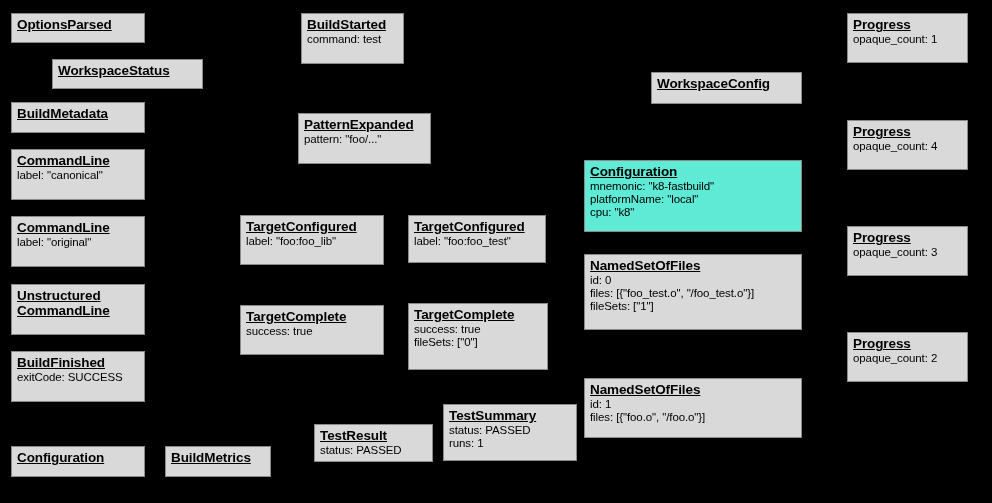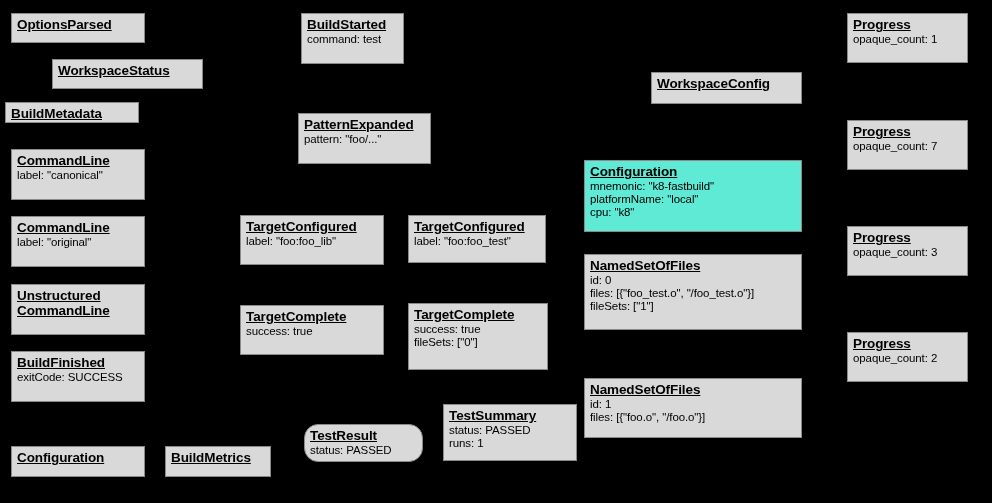--- a/index.html
+++ b/index.html
@@ -52,21 +52,21 @@
 
 <div id="canvas" style="background: rgb(0, 0, 0);">
     <div class="node" style="left: 11px; top: 13px; width: 134px; height: 30px; background: rgb(217, 217, 217); border-color: rgb(138, 138, 138); color: rgb(0, 0, 0);">
       <span class="node-title">OptionsParsed</span>
       <span class="node-fields"></span>
     </div>
     <div class="node" style="left: 11px; top: 59px; width: 151px; height: 30px; background: rgb(217, 217, 217); border-color: rgb(138, 138, 138); color: rgb(0, 0, 0); margin-left: 41px;">
       <span class="node-title">WorkspaceStatus</span>
       <span class="node-fields"></span>
     </div>
-    <div class="node" style="left: 5px; top: 102px; width: 134px; height: 21px; background: rgb(217, 217, 217); border-color: rgb(138, 138, 138); color: rgb(0, 0, 0);">
+    <div class="node" style="left: 11px; top: 102px; width: 134px; height: 31px; background: rgb(217, 217, 217); border-color: rgb(138, 138, 138); color: rgb(0, 0, 0);">
       <span class="node-title">BuildMetadata</span>
       <span class="node-fields"></span>
     </div>
     <div class="node" style="left: 11px; top: 149px; width: 134px; height: 51px; background: rgb(217, 217, 217); border-color: rgb(138, 138, 138); color: rgb(0, 0, 0);">
       <span class="node-title">CommandLine</span>
       <span class="node-fields">
         <span class="node-field">label: "canonical"</span>
       </span>
     </div>
     <div class="node" style="left: 11px; top: 216px; width: 134px; height: 51px; background: rgb(217, 217, 217); border-color: rgb(138, 138, 138); color: rgb(0, 0, 0);">
@@ -124,21 +124,21 @@
         <span class="node-field">success: true</span>
       </span>
     </div>
     <div class="node" style="left: 408px; top: 303px; width: 140px; height: 67px; background: rgb(217, 217, 217); border-color: rgb(138, 138, 138); color: rgb(0, 0, 0);">
       <span class="node-title">TargetComplete</span>
       <span class="node-fields">
         <span class="node-field">success: true</span>
         <span class="node-field">fileSets: ["0"]</span>
       </span>
     </div>
-    <div class="node" style="left: 304px; top: 424px; width: 119px; height: 38px; background: rgb(217, 217, 217); border-color: rgb(138, 138, 138); color: rgb(0, 0, 0); border-radius: 14px;">
+    <div class="node" style="left: 314px; top: 424px; width: 119px; height: 38px; background: rgb(217, 217, 217); border-color: rgb(138, 138, 138); color: rgb(0, 0, 0);">
       <span class="node-title">TestResult</span>
       <span class="node-fields">
         <span class="node-field">status: PASSED</span>
       </span>
     </div>
     <div class="node" style="left: 443px; top: 404px; width: 134px; height: 57px; background: rgb(217, 217, 217); border-color: rgb(138, 138, 138); color: rgb(0, 0, 0);">
       <span class="node-title">TestSummary</span>
       <span class="node-fields">
         <span class="node-field">status: PASSED</span>
         <span class="node-field">runs: 1</span>
@@ -173,21 +173,21 @@
     </div>
     <div class="node" style="left: 847px; top: 13px; width: 121px; height: 50px; background: rgb(217, 217, 217); border-color: rgb(138, 138, 138); color: rgb(0, 0, 0);">
       <span class="node-title">Progress</span>
       <span class="node-fields">
         <span class="node-field">opaque_count: 1</span>
       </span>
     </div>
     <div class="node" style="left: 847px; top: 120px; width: 121px; height: 50px; background: rgb(217, 217, 217); border-color: rgb(138, 138, 138); color: rgb(0, 0, 0);">
       <span class="node-title">Progress</span>
       <span class="node-fields">
-        <span class="node-field">opaque_count: 7</span>
+        <span class="node-field">opaque_count: 4</span>
       </span>
     </div>
     <div class="node" style="left: 847px; top: 226px; width: 121px; height: 50px; background: rgb(217, 217, 217); border-color: rgb(138, 138, 138); color: rgb(0, 0, 0);">
       <span class="node-title">Progress</span>
       <span class="node-fields">
         <span class="node-field">opaque_count: 3</span>
       </span>
     </div>
     <div class="node" style="left: 847px; top: 332px; width: 121px; height: 50px; background: rgb(217, 217, 217); border-color: rgb(138, 138, 138); color: rgb(0, 0, 0);">
       <span class="node-title">Progress</span>

